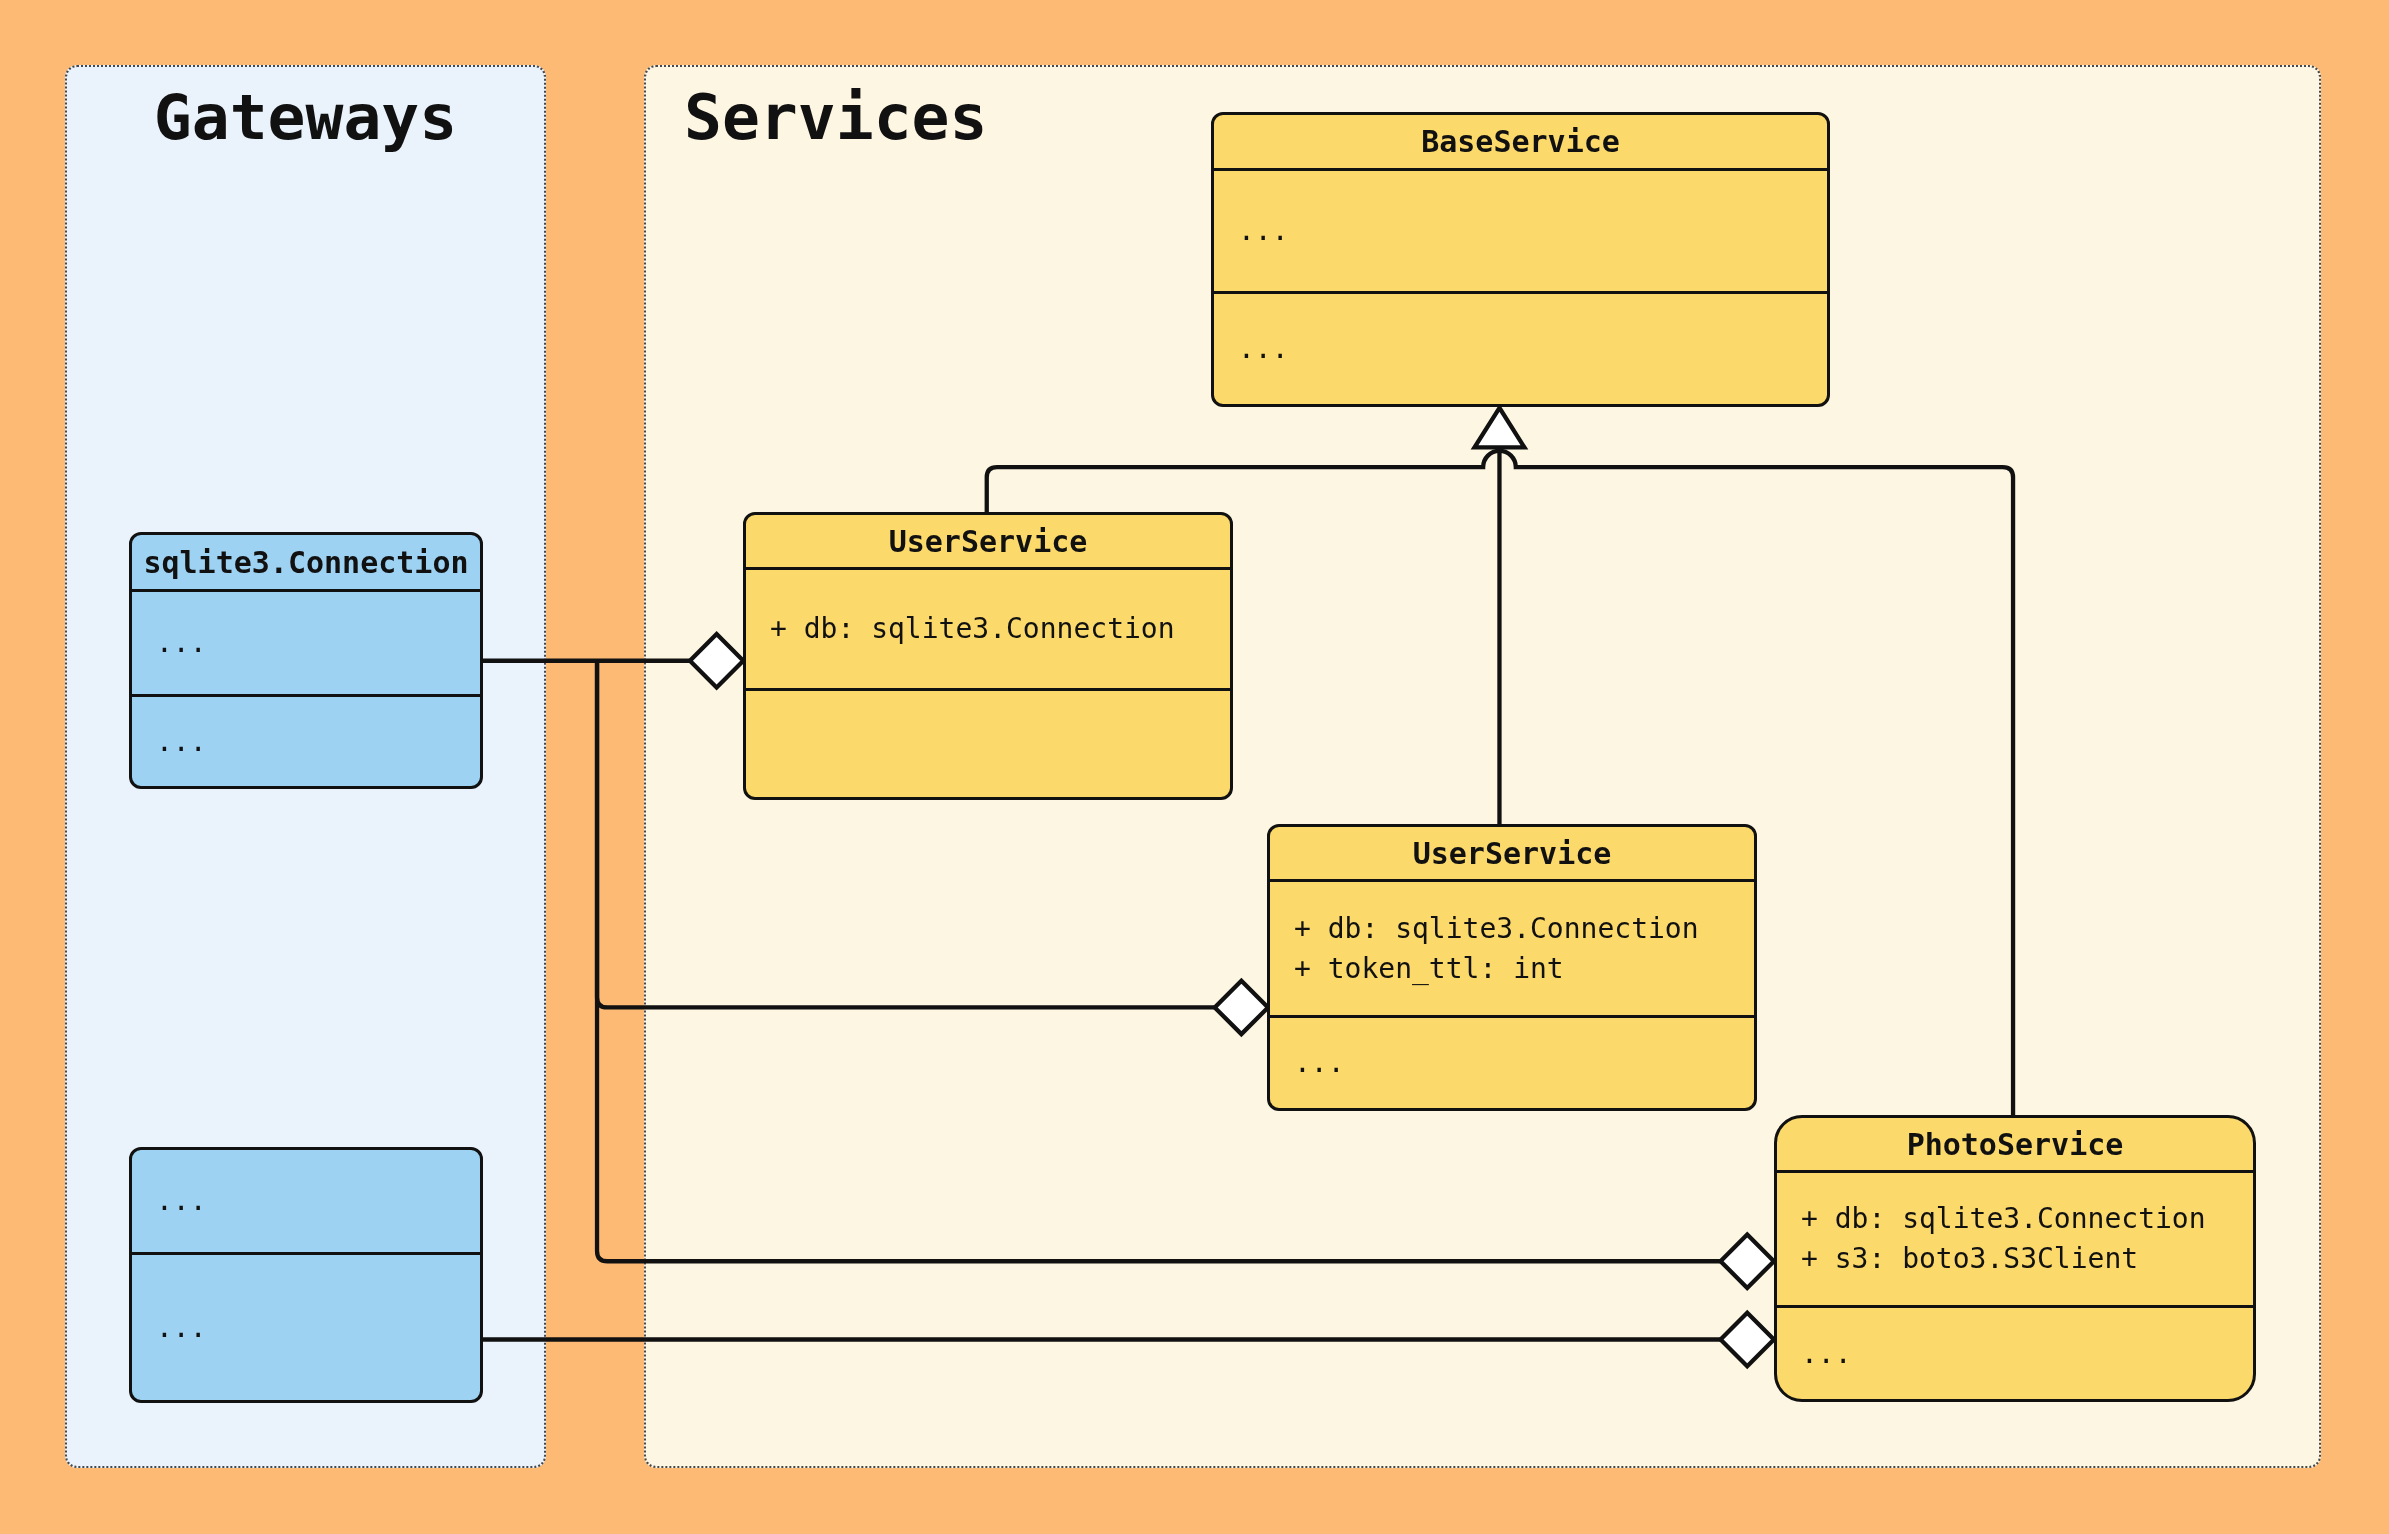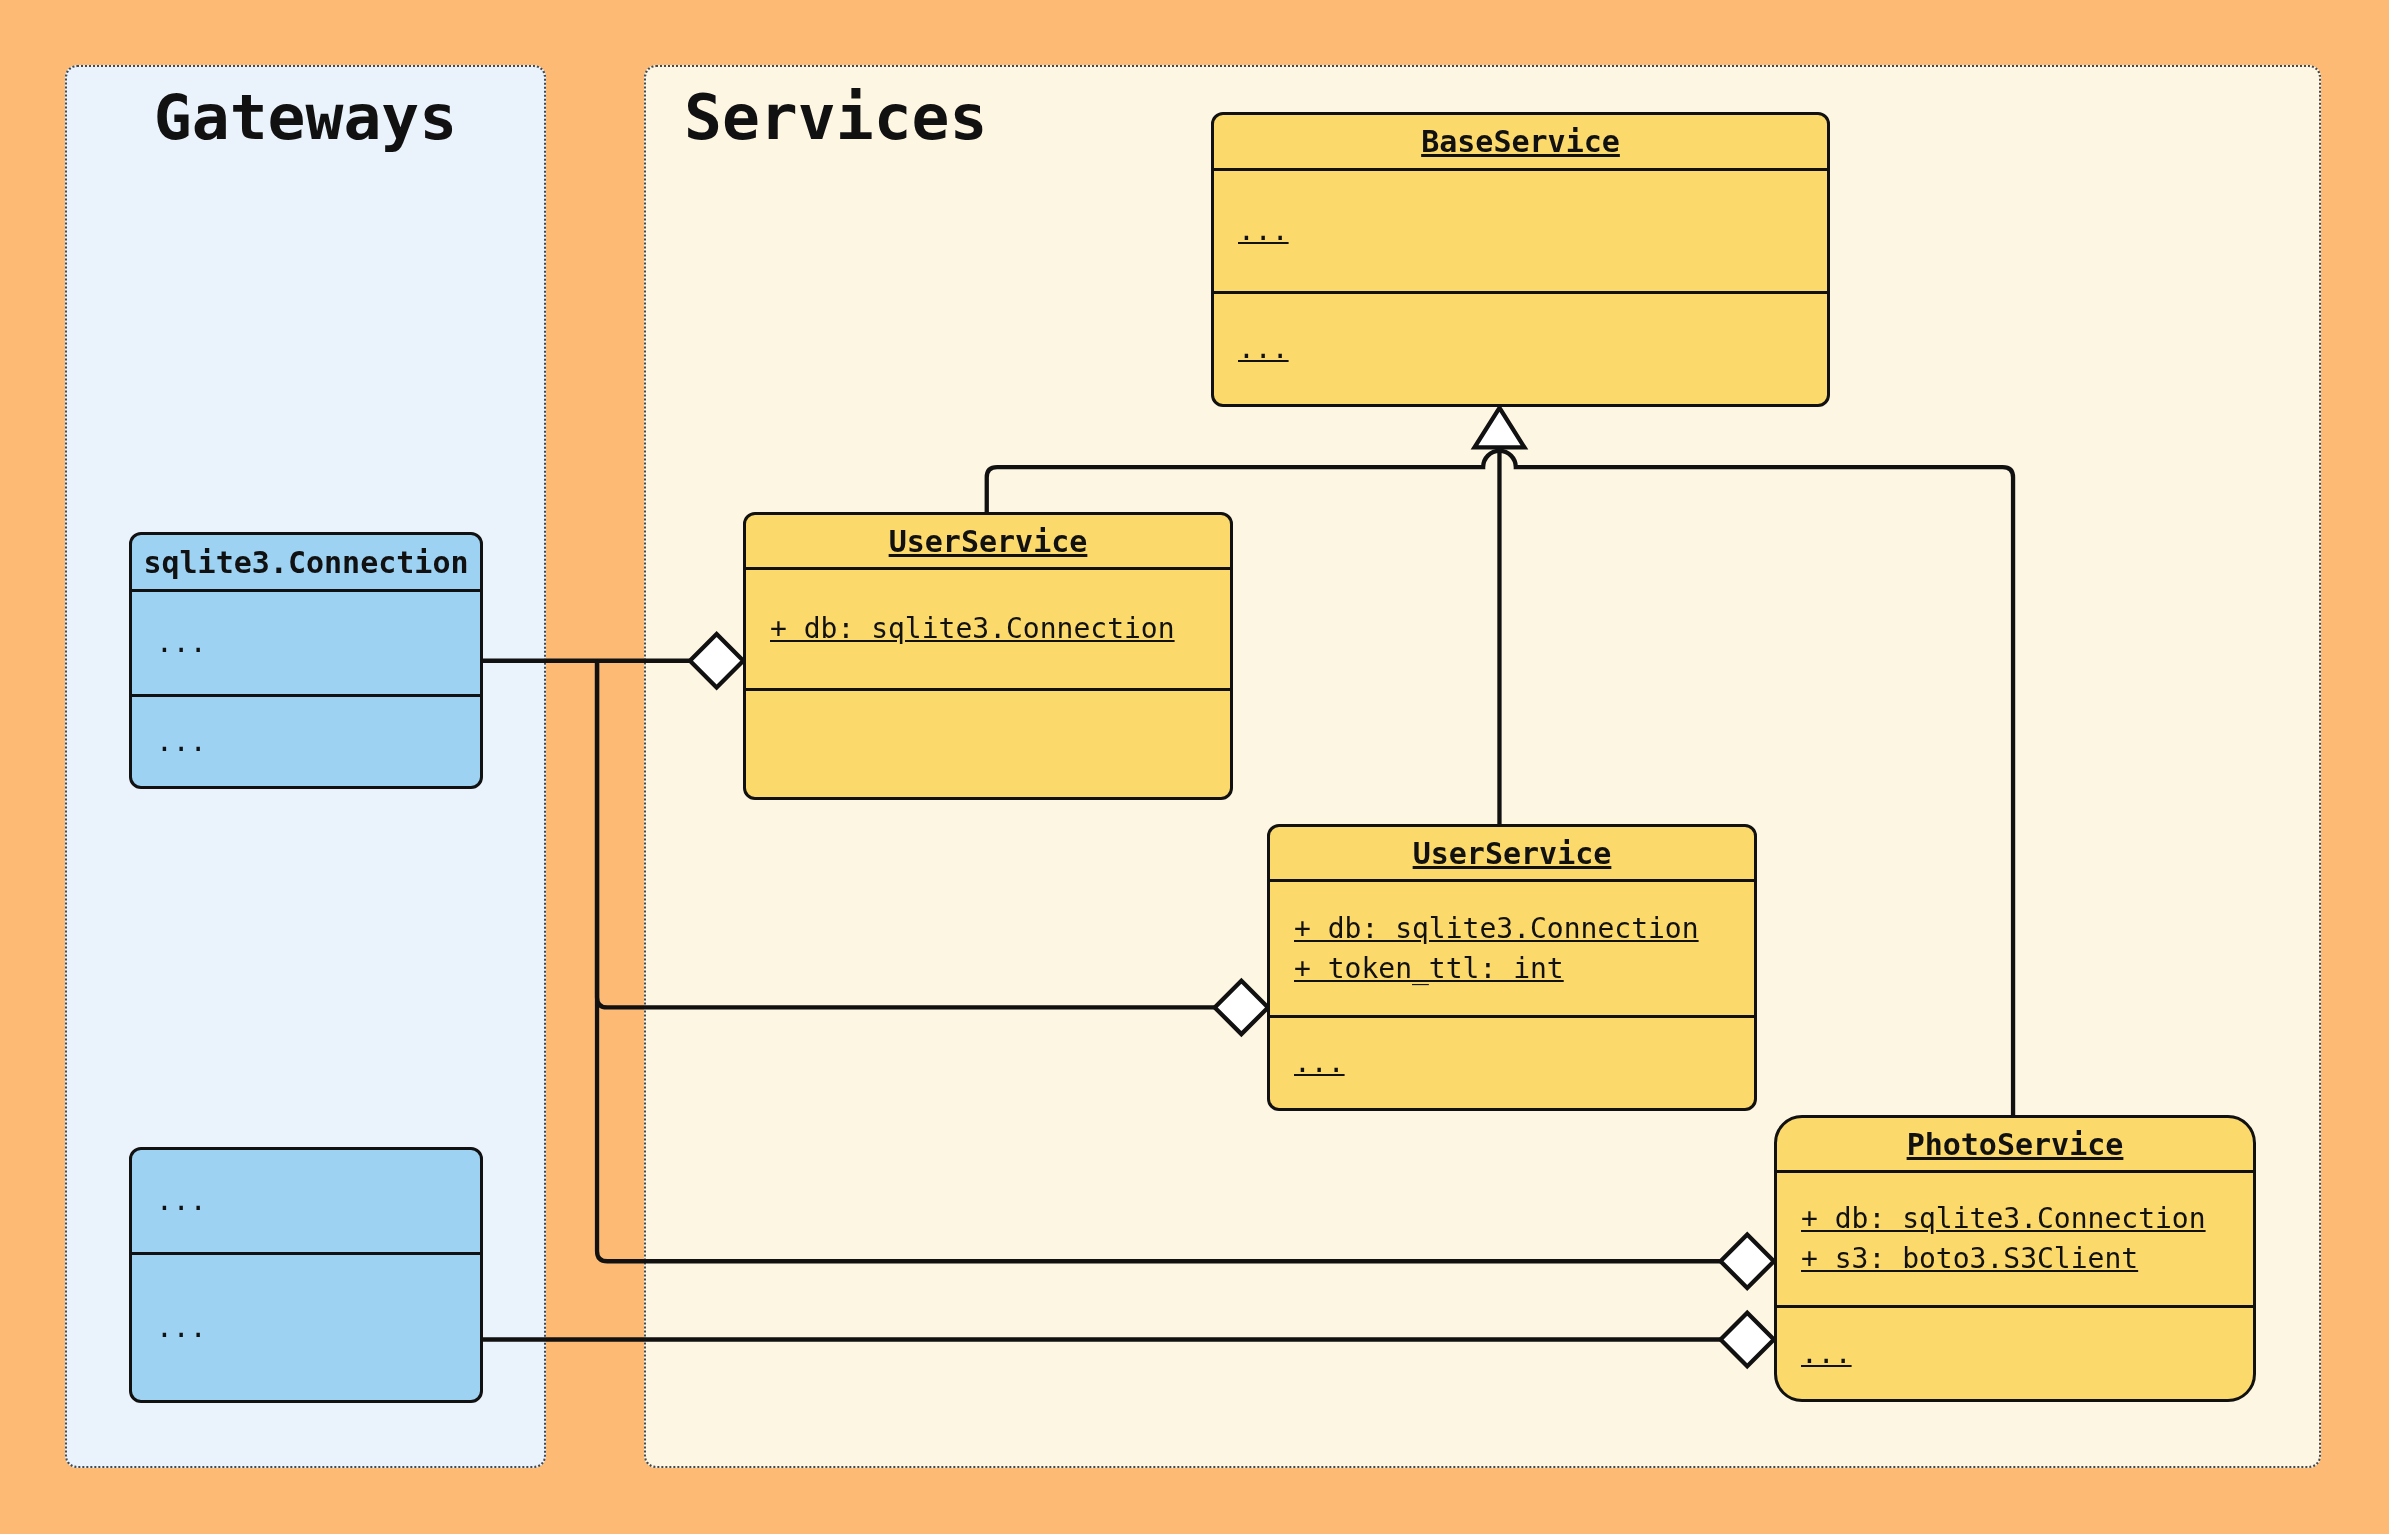--- a/index.html
+++ b/index.html
@@ -14,21 +14,21 @@
   .panel-title{position:absolute;font-weight:bold;font-size:63px;line-height:1;white-space:nowrap;}
   .title-gateways{left:65px;top:86px;width:481px;text-align:center;}
   .title-services{left:684px;top:86px;}
   
   svg.connectors{position:absolute;left:0;top:0;width:2389px;height:1534px;}
   .edge{fill:none;stroke:#111;stroke-width:5;}
   .marker{fill:#ffffff;stroke:#111;stroke-width:5;stroke-linejoin:miter;}
   
   .uml{position:absolute;border:3.4px solid #111;border-radius:12px;box-sizing:border-box;
        display:flex;flex-direction:column;overflow:hidden;}
-  .uml-yellow{background:#FBD96B;text-decoration:underline;}
+  .uml-yellow{background:#FBD96B;}
   .uml-blue{background:#9DD2F2;}
   .uml-header{flex:0 0 auto;border-bottom:3.4px solid #111;display:flex;align-items:center;
               justify-content:center;font-weight:bold;font-size:30px;}
   .uml-attrs{flex:0 0 auto;border-bottom:3.4px solid #111;display:flex;flex-direction:column;
              justify-content:center;padding-left:24px;font-size:28px;line-height:1.42;}
   .uml-methods{flex:1 1 auto;display:flex;flex-direction:column;justify-content:center;
                padding-left:24px;font-size:28px;line-height:1.42;}
   .uml-line{white-space:pre;}
   
   #box-sqlite{left:129px;top:532px;width:354px;height:257px;}

